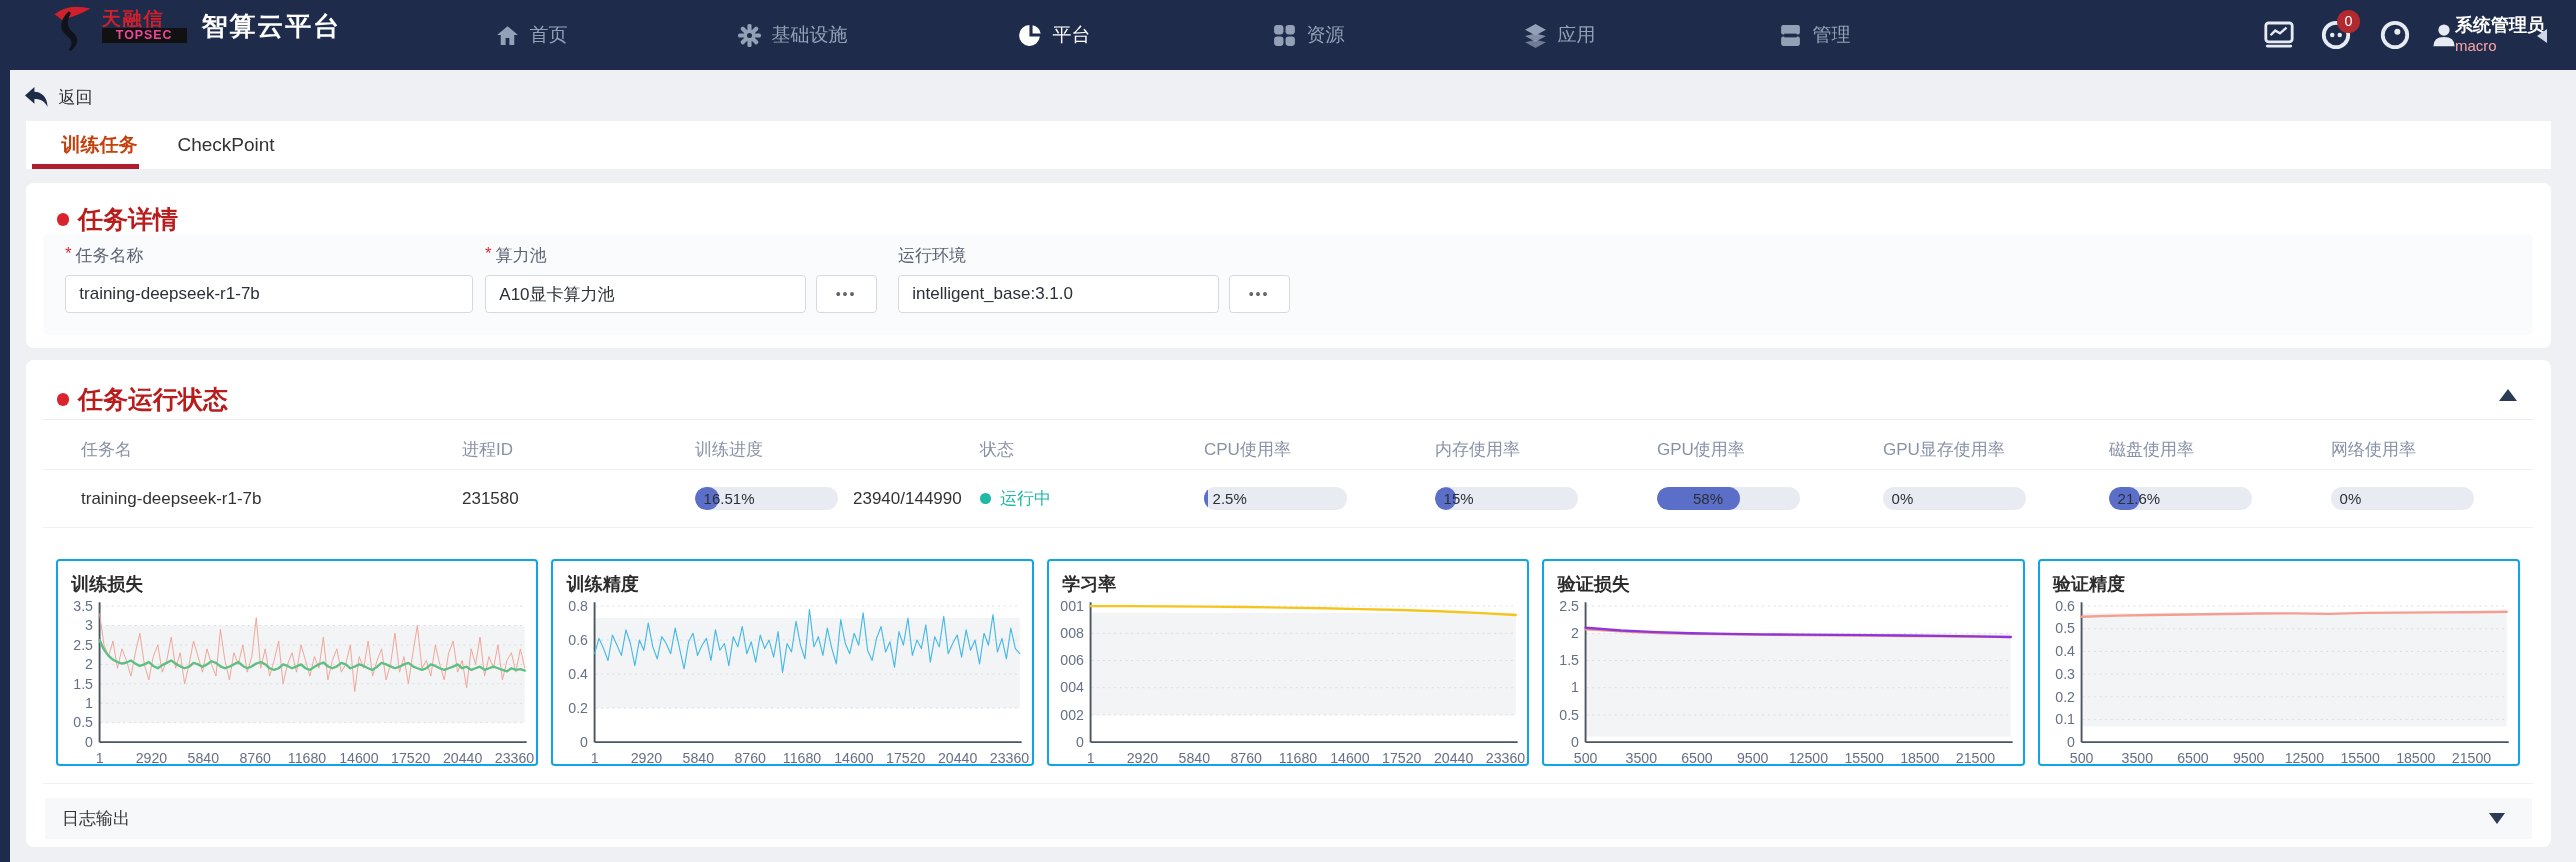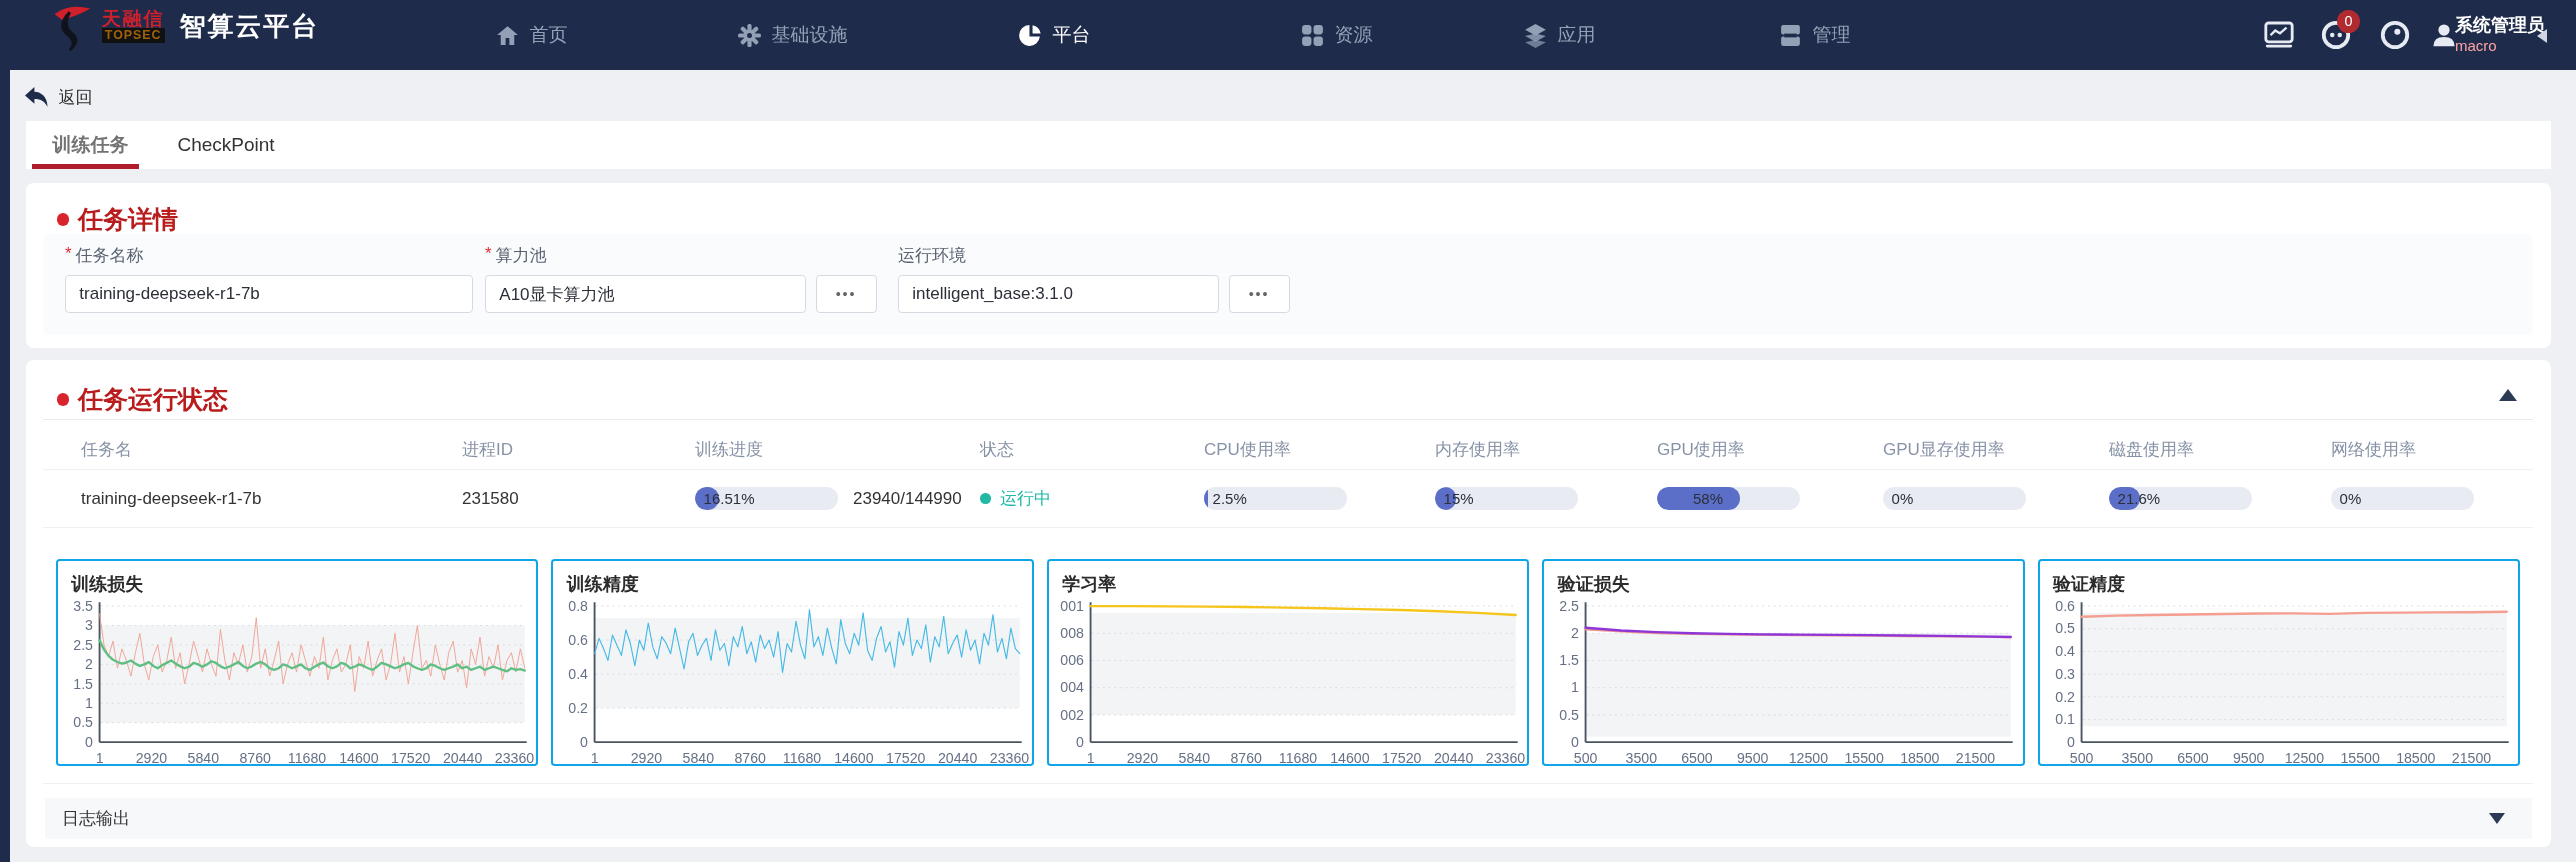--- a/index.html
+++ b/index.html
@@ -5,21 +5,21 @@
   * { margin:0; padding:0; box-sizing:border-box; }
   html,body { width:2576px; height:862px; }
   body { background:#eef0f4; font-family:"Liberation Sans","DejaVu Sans",sans-serif; position:relative; overflow:hidden; }
 
   
   .navbar { position:absolute; top:0; left:0; width:2576px; height:70px; background:#1e2b4a; }
   .brand { position:absolute; left:49px; top:0; height:52px; display:flex; align-items:center; gap:15px; }
   .logo { display:flex; align-items:center; gap:3.8px; }
   .logo-text { display:flex; flex-direction:column; line-height:1; }
   .logo-cn { color:#d0202c; font-weight:bold; font-size:19px; letter-spacing:1.9px; }
-  .logo-en { color:#a16207; font-weight:bold; font-size:12.4px; background:#111; padding:1px 3px; letter-spacing:1px; }
+  .logo-en { color:#ec4899; font-weight:bold; font-size:12.4px; background:#111; padding:1px 14px; letter-spacing:1px; }
   .app-title { color:#ffffff; font-size:26px; font-weight:bold; letter-spacing:1.9px; }
   .nav-item { position:absolute; top:0; height:70px; display:flex; align-items:center; gap:9.5px; color:#93a0b6; font-size:19px; cursor:pointer; }
   .nav-item svg { fill:#93a0b6; }
   .nav-item.active { color:#ffffff; }
   .nav-item.active svg { fill:#ffffff; }
   .nav-right-icon { position:absolute; top:0; height:70px; display:flex; align-items:center; color:#e6eaf2; cursor:pointer; }
   .nav-right-icon svg { fill:#e6eaf2; }
   .badge { position:absolute; top:9.5px; left:17px; min-width:23px; height:23px; border-radius:11.4px; background:#b02a30; color:#fff; font-size:14.3px; display:flex; align-items:center; justify-content:center; padding:0 5.7px; }
   .user-block { position:absolute; left:2455px; top:0; height:70px; display:flex; flex-direction:column; justify-content:center; line-height:1.25; }
   .user-role { color:#ffffff; font-size:18px; font-weight:bold; }
@@ -28,21 +28,21 @@
   .sidebar-strip { position:absolute; top:70px; left:0; width:9.5px; height:792px; background:#1e2b4a; }
 
   
   .back-row { position:absolute; top:80px; left:23px; height:34px; display:flex; align-items:center; gap:8.6px; cursor:pointer; }
   .back-row svg { fill:#1e2b4a; }
   .back-label { font-size:17px; color:#2e2e2e; }
 
   
   .tab-card { position:absolute; top:121px; left:26px; width:2525px; height:48px; background:#fff; }
   .tab { position:absolute; top:0; height:48px; display:flex; align-items:center; justify-content:center; font-size:19px; color:#333; cursor:pointer; }
-  .tab-train { left:11px; width:107px; font-weight:bold; color:#737373; }
+  .tab-train { left:20px; width:107px; font-weight:bold; color:#c2410c; }
   .tab-underline { position:absolute; bottom:0; left:5.7px; width:107px; height:4.8px; background:#b01e2e; }
   .tab-checkpoint { left:143px; width:114px; }
 
   
   .card { position:absolute; left:26px; width:2525px; background:#fff; border-radius:7.6px; }
   .details-card { top:183px; height:165px; }
   .status-card { top:360px; height:487px; }
   .section-head { display:flex; align-items:center; gap:8.6px; }
   .red-dot { width:12.4px; height:12.4px; border-radius:50%; background:#d9242e; }
   .section-title { font-size:25px; font-weight:bold; color:#b91c1c; }
@@ -124,21 +124,21 @@
     </svg>
     <span>基础设施</span>
   </div>
   <div class="nav-item active" style="left:1018px">
     <svg width="25" height="25" viewBox="0 0 24 24">
       <path d="M11 2 A10 10 0 1 0 21 13 L11 13 Z"></path>
       <path d="M14 2.2 A10 10 0 0 1 21.8 10 L14 10 Z"></path>
     </svg>
     <span>平台</span>
   </div>
-  <div class="nav-item" style="left:1300px">
+  <div class="nav-item" style="left:1272px">
     <svg width="25" height="25" viewBox="0 0 24 24">
       <rect x="2" y="2" width="9" height="9" rx="3"></rect>
         <rect x="13" y="2" width="9" height="9" rx="3"></rect>
       <rect x="2" y="13" width="9" height="9" rx="3"></rect>
         <rect x="13" y="13" width="9" height="9" rx="3"></rect>
     </svg>
     <span>资源</span>
   </div>
   <div class="nav-item" style="left:1523px">
     <svg width="25" height="25" viewBox="0 0 24 24">

